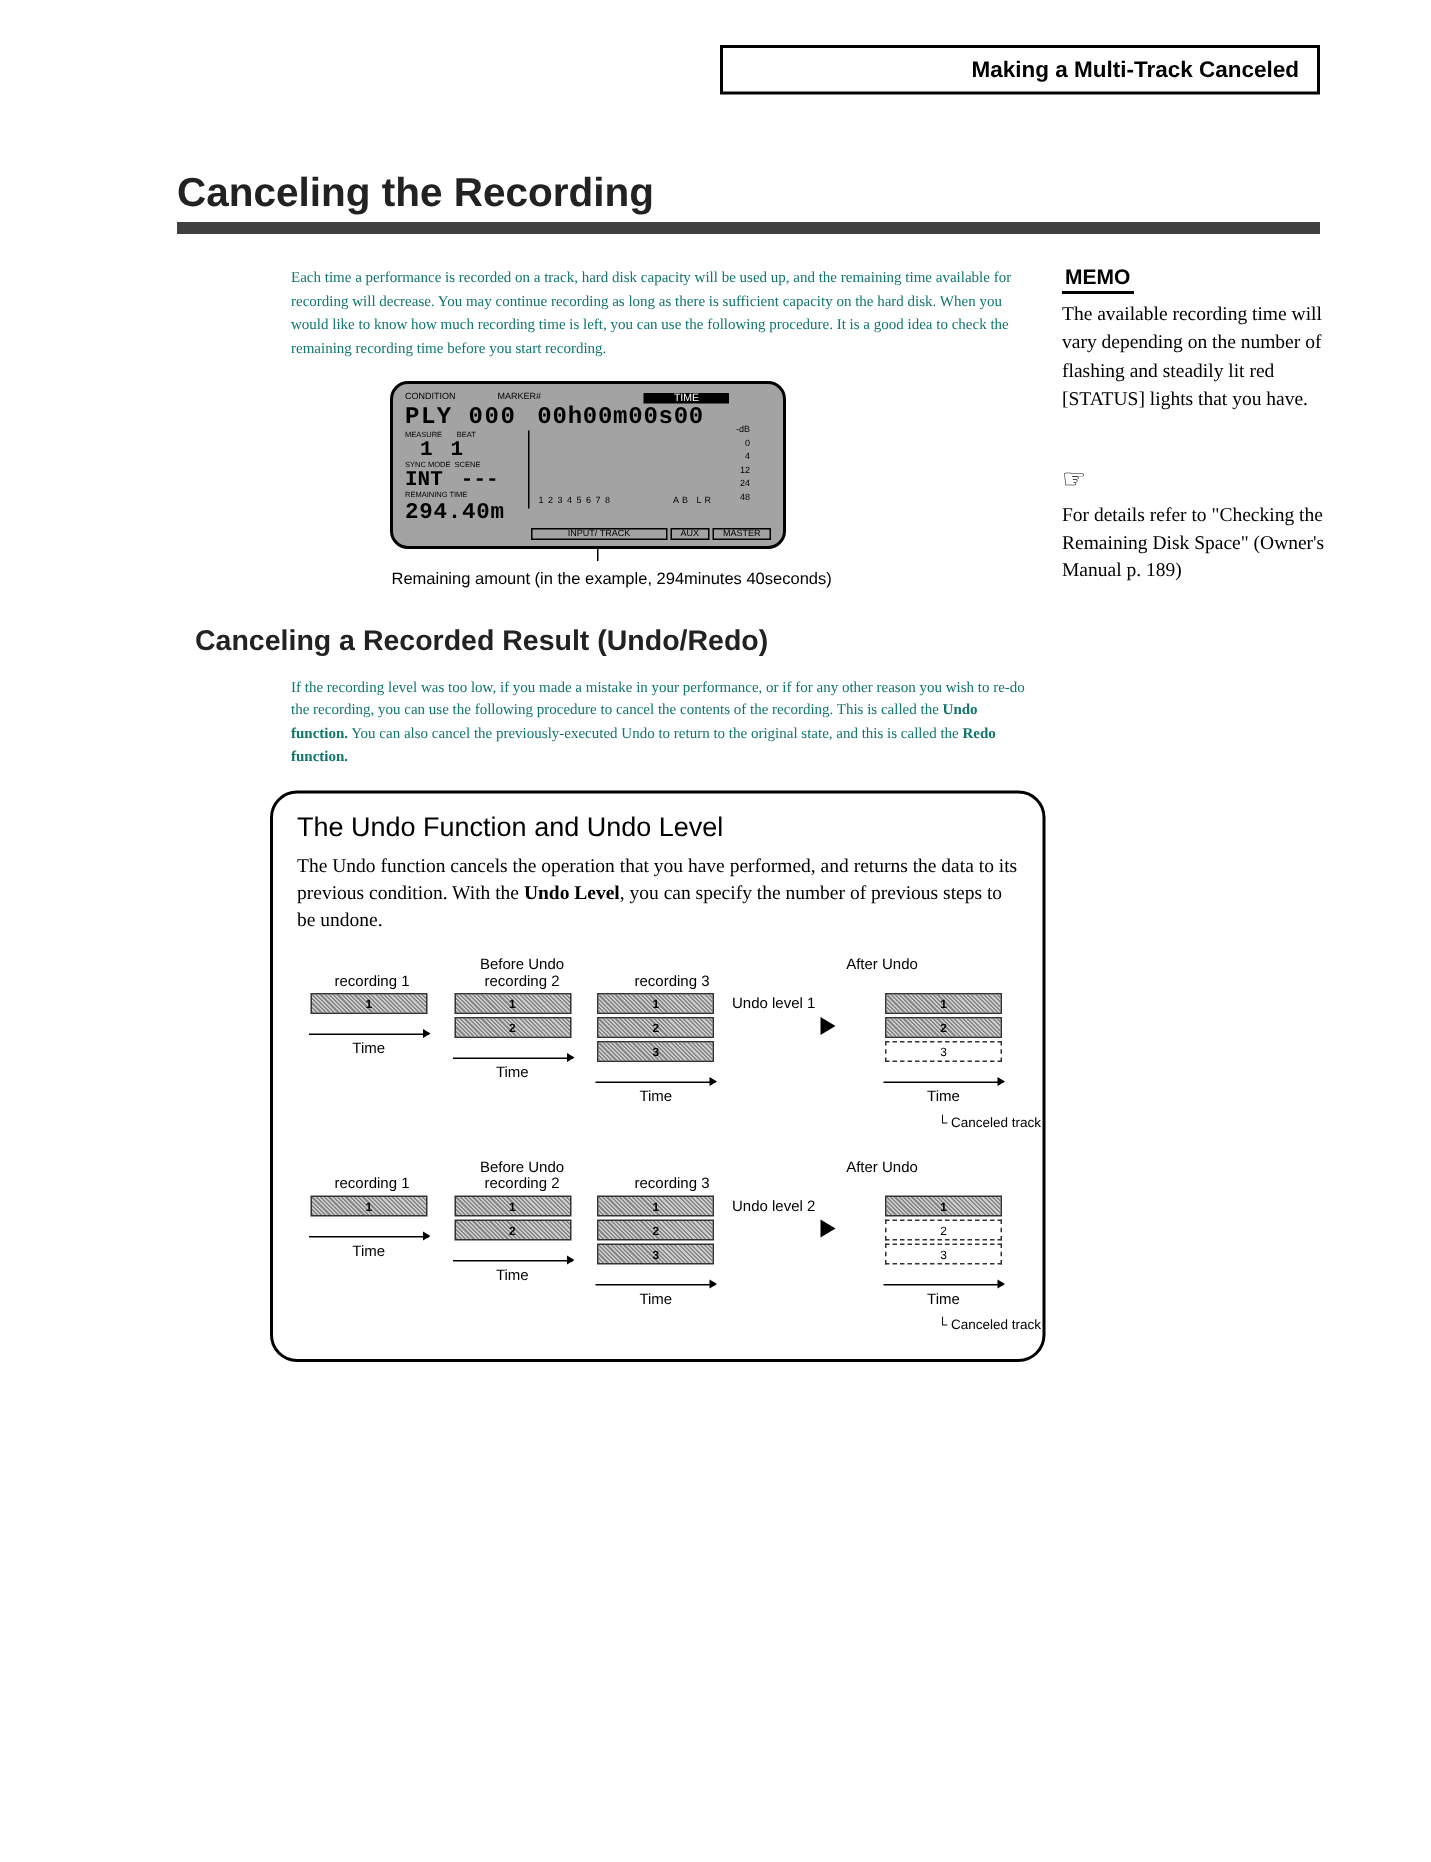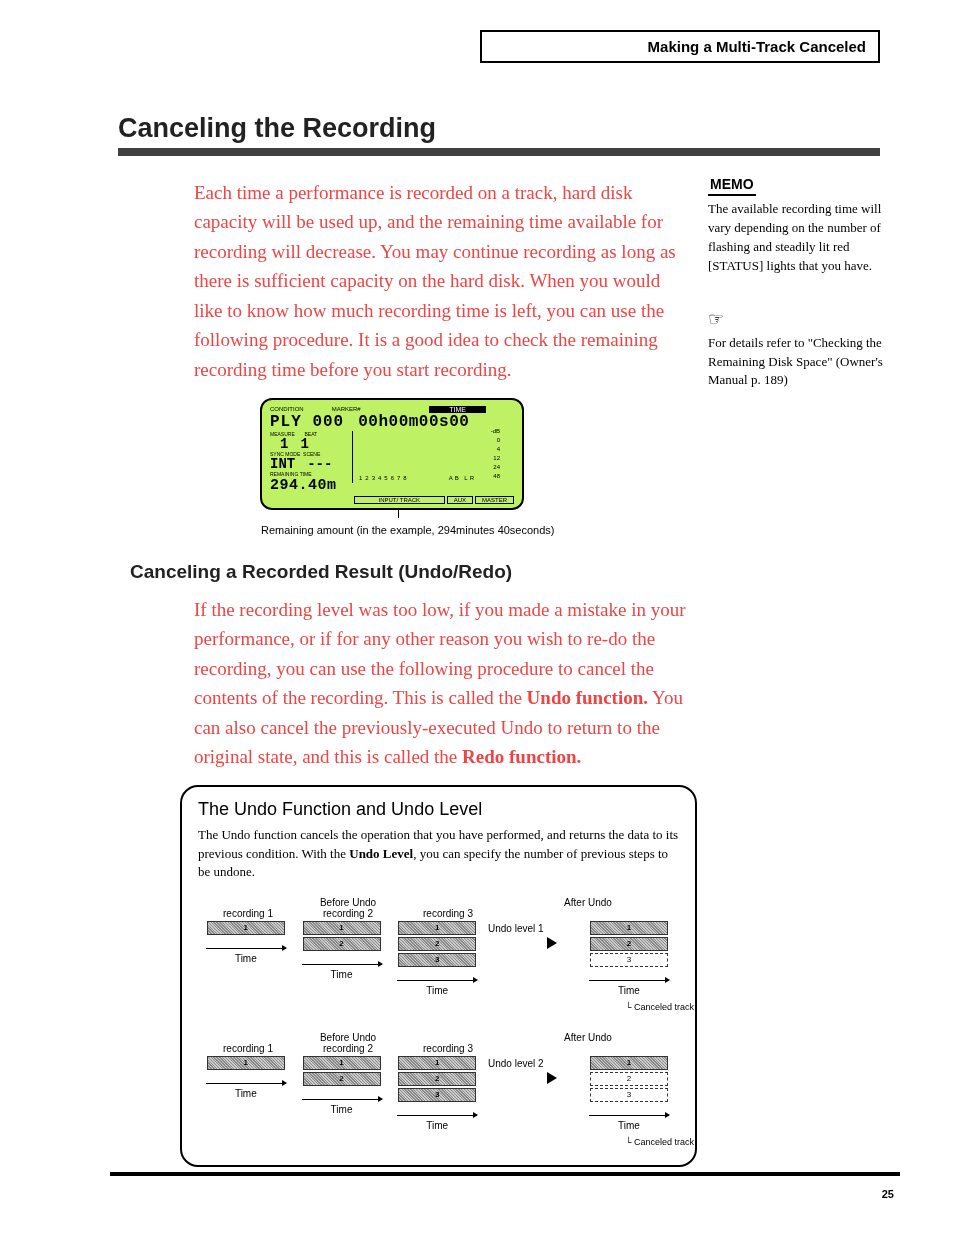--- a/index.html
+++ b/index.html
@@ -43,25 +43,25 @@
     }
     .sub-title {
       font-family: Arial, Helvetica, sans-serif;
       font-weight: 900;
       font-size: 19px;
       color: #222;
       margin-bottom: 10px;
       line-height: 1.3;
     }
     .body-text {
-      font-size: 19px;
+      font-size: 10px;
       line-height: 1.55;
       margin-left: 64px;
       margin-bottom: 14px;
-      color: #ef4444;
+      color: #0f766e;
     }
     .body-text b { font-weight: bold; }
     .sidebar {
       position: absolute;
       right: -6px;
       top: -4px;
       width: 178px;
       font-size: 13px;
       line-height: 1.45;
     }
@@ -78,21 +78,21 @@
     .pointer-icon { font-size: 18px; display: inline-block; margin-bottom: 2px; }
     
     .lcd-fig { margin-left: 130px; margin-bottom: 6px; }
     .lcd {
       border: 2px solid #000;
       border-radius: 12px;
       width: 264px;
       padding: 6px 8px 4px 8px;
       font-family: 'Courier New', monospace;
       position: relative;
-      background: #bef264;
+      background: #a3a3a3;
     }
     .lcd-top-labels { font-size: 6px; font-family: Arial, sans-serif; display: flex; }
     .lcd-top-labels span:first-child { margin-right: 28px; }
     .lcd-time-box { background: #000; color: #fff; font-size: 7px; padding: 0 20px; margin-left: auto; margin-right: 28px; font-family: Arial, sans-serif; }
     .lcd-row1 { display: flex; align-items: center; }
     .lcd-big { font-size: 16px; font-weight: bold; letter-spacing: 1px; }
     .lcd-time { font-size: 16px; font-weight: bold; margin-left: 14px; letter-spacing: 0.5px; }
     .lcd-tiny { font-size: 5px; font-family: Arial, sans-serif; }
     .lcd-left-col { display: inline-block; width: 82px; vertical-align: top; }
     .lcd-left-col .row { display: flex; align-items: baseline; gap: 12px; line-height: 1; }

